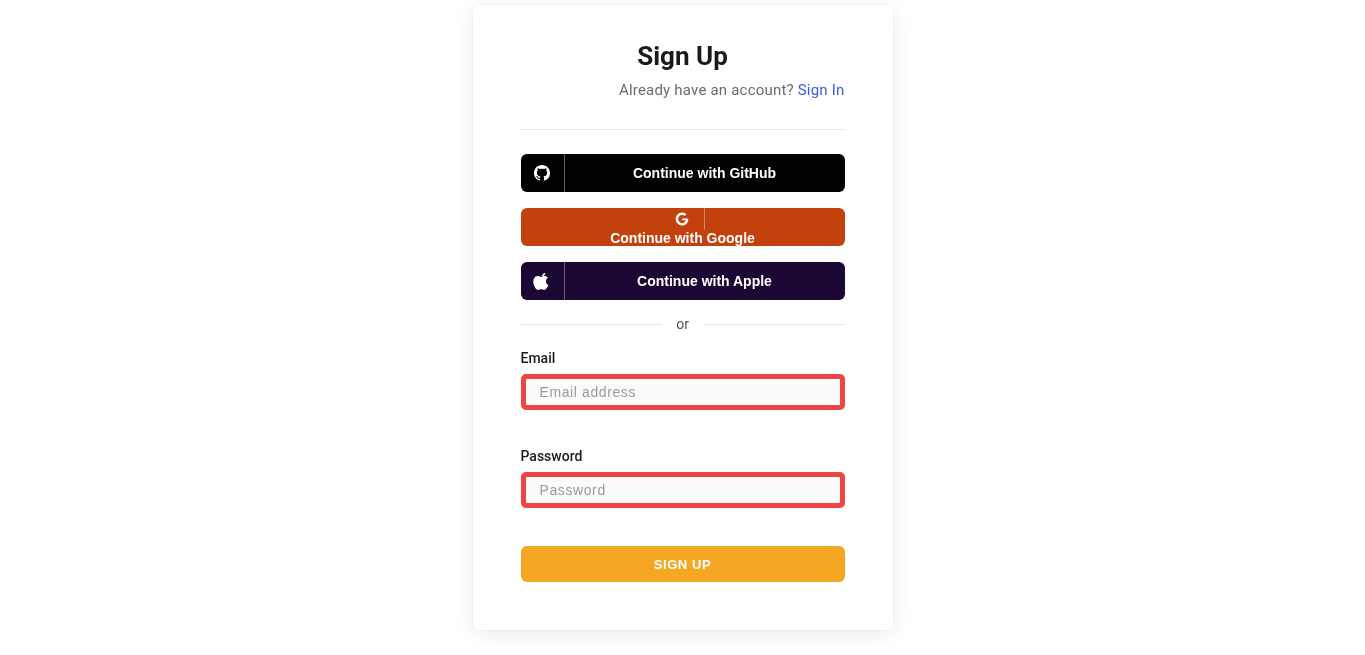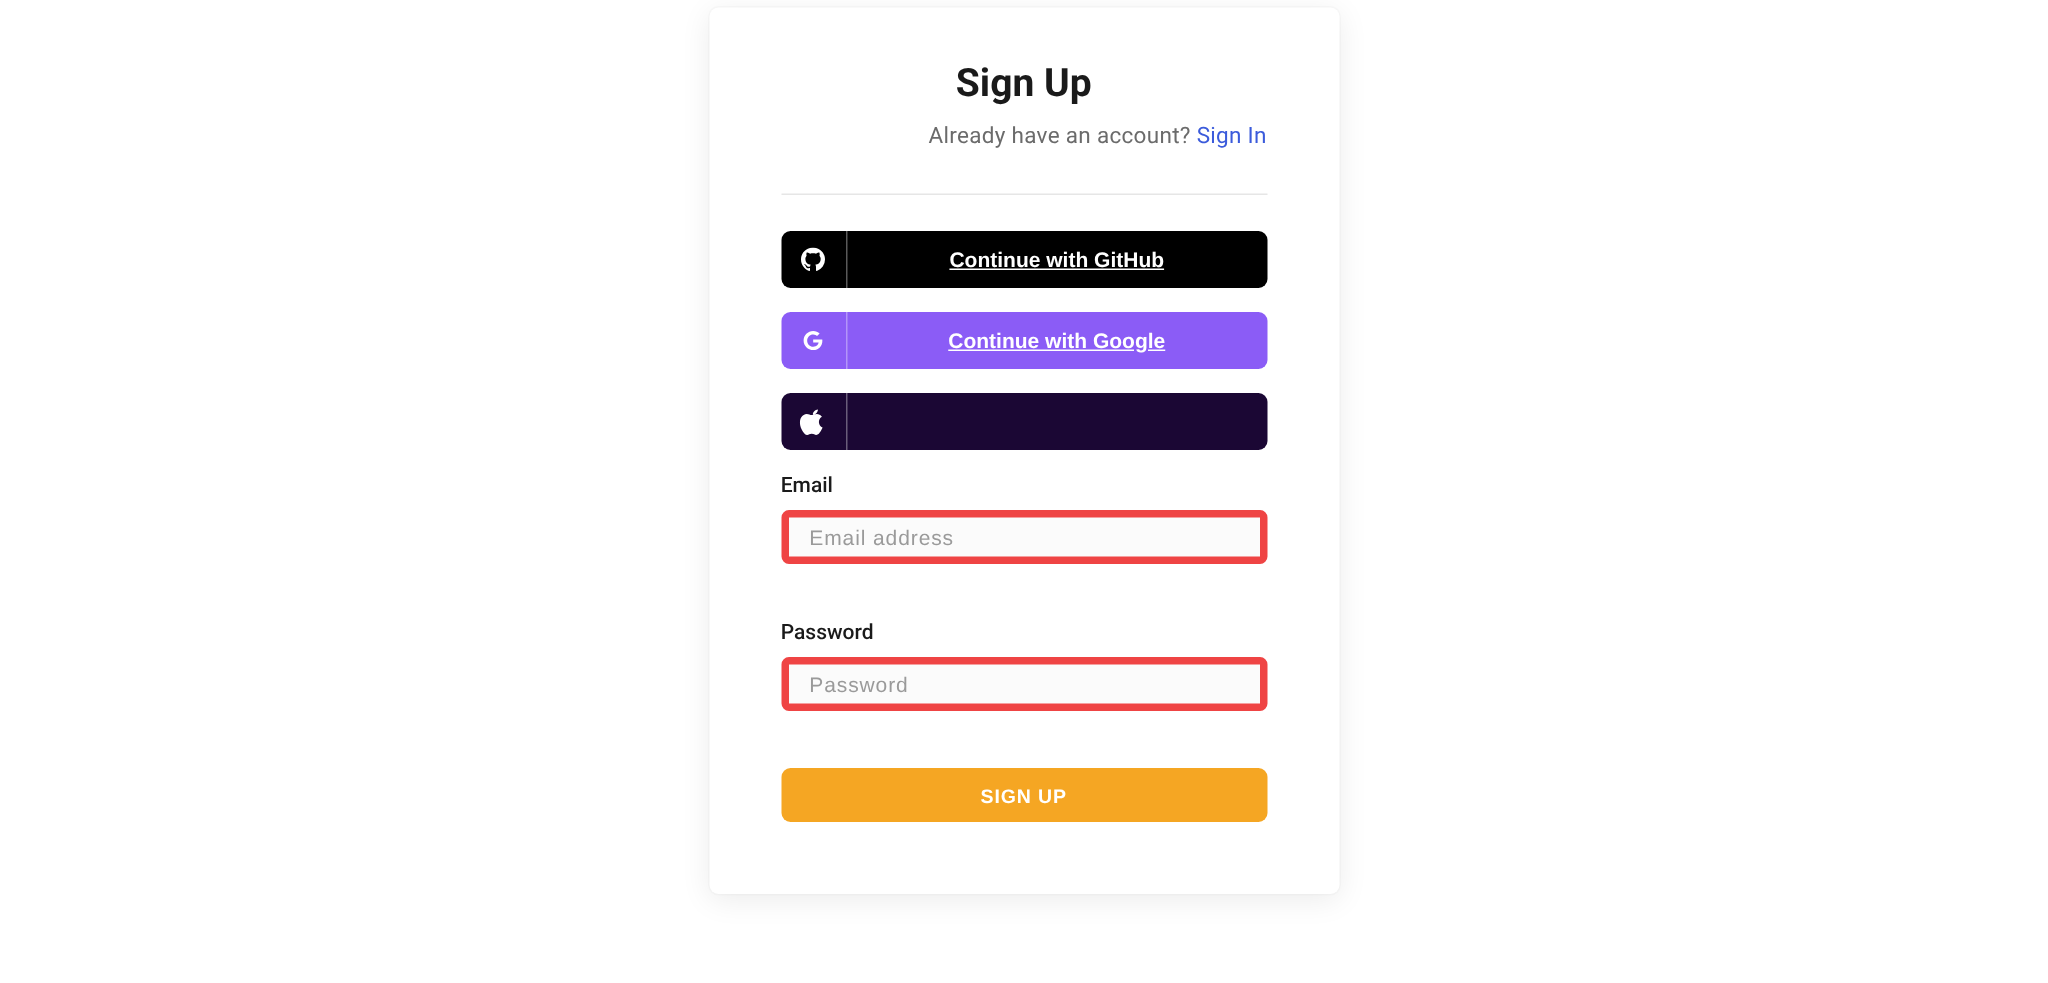--- a/index.html
+++ b/index.html
@@ -62,24 +62,23 @@
     .social-btn .icon-wrap {
       width: 44px;
       height: 100%;
       display: flex;
       align-items: center;
       justify-content: center;
       border-right: 1px solid rgba(255,255,255,0.35);
     }
     .social-btn .label {
       flex: 1;
-      text-decoration: underline;
     }
     .btn-github { background: #000; }
-    .btn-google { background: #8b5cf6; }
+    .btn-google { background: #c2410c; flex-direction: column; }
     .btn-apple { background: #1b0734; }
     .icon-wrap svg { width: 16px; height: 16px; fill: #fff; }
     .btn-apple .icon-wrap svg { width: 18px; height: 18px; }
 
     .or-divider {
       display: flex;
       align-items: center;
       text-align: center;
       margin: 14px 0 18px 0;
     }
@@ -165,22 +164,26 @@
     </span>
     <span class="label">Continue with Google</span>
   </button>
 
   <button class="social-btn btn-apple">
     <span class="icon-wrap">
       <svg viewBox="0 0 24 24">
           <path d="M16.365 1.43c0 1.14-.415 2.21-1.244 3.04-.99 1-2.09 1.56-3.27 1.47-.06-1.12.46-2.27 1.26-3.05.89-.87 2.37-1.53 3.25-1.46zM20.5 17.43c-.55 1.27-.82 1.84-1.53 2.96-.99 1.56-2.38 3.5-4.1 3.51-1.53.02-1.93-.99-4-.98-2.07.01-2.5 1-4.03.98-1.72-.02-3.04-1.77-4.03-3.33-2.77-4.36-3.06-9.48-1.35-12.2 1.22-1.94 3.14-3.08 4.95-3.08 1.84 0 3 1.01 4.52 1.01 1.47 0 2.37-1.01 4.5-1.01 1.6 0 3.3.87 4.51 2.38-3.96 2.17-3.32 7.84.56 9.76z"></path>
         </svg>
     </span>
+    <span class="label">Continue with Apple</span>
   </button>
 
+  <div class="or-divider">
+    <span>or</span>
+  </div>
 
   <div class="field-group">
     <label class="field-label">Email</label>
     <input type="email" class="text-input" placeholder="Email address" style="">
   </div>
 
   <div class="field-group">
     <label class="field-label">Password</label>
     <input type="password" class="text-input" placeholder="Password" style="">
   </div>

